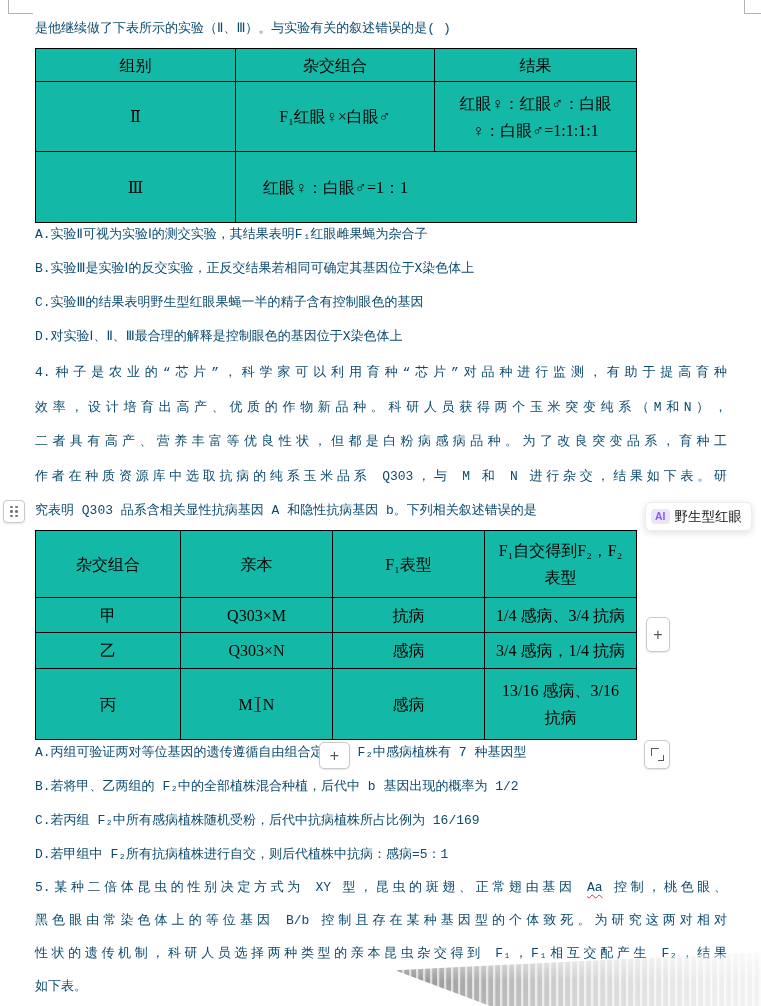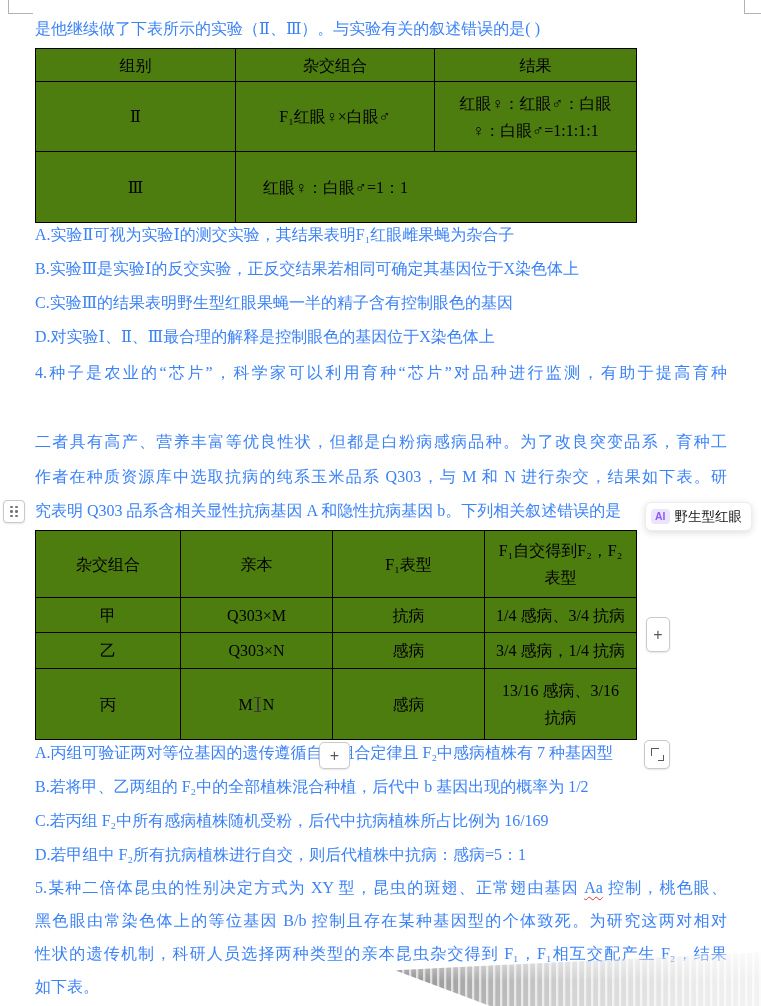--- a/index.html
+++ b/index.html
@@ -5,27 +5,27 @@
   html,body{margin:0;padding:0;background:#fff;}
   .screen{position:relative;width:761px;height:1006px;background:#ffffff;overflow:hidden;
           font-family:"Liberation Serif","DejaVu Serif",serif;color:#000;}
 
   
   .crop{position:absolute;top:0;height:13px;border-bottom:1px solid #b3b3b3;border-left:1px solid #b3b3b3;}
   .crop.tl{left:8px;width:24px;}
   .crop.tr{left:744px;width:17px;}
 
   
-  .tline{position:absolute;left:35px;font-size:16px;line-height:22px;white-space:nowrap;color:#3b82f6;}
+  .tline{position:absolute;left:35px;font-size:13px;line-height:22px;white-space:nowrap;color:#0c4a6e;font-family:Liberation Mono, monospace;}
   .tline.just{width:692px;white-space:normal;text-align:justify;text-align-last:justify;}
   .sq{text-decoration:underline;text-decoration-style:wavy;text-decoration-color:#e03131;
       text-decoration-thickness:1px;text-underline-offset:3px;}
 
   
-  .tbl{position:absolute;display:grid;border:1.5px solid #000;background:#4d7c0f;}
+  .tbl{position:absolute;display:grid;border:1.5px solid #000;background:#14b8a6;}
   .tbl .c{border-right:1.5px solid #000;border-bottom:1.5px solid #000;
           display:flex;align-items:center;justify-content:center;text-align:center;
           font-size:16px;line-height:27px;white-space:pre-line;padding:0 2px;box-sizing:border-box;}
   .tbl .c.lc{border-right:none;}
   .tbl .c.lr{border-bottom:none;}
   #table1{left:35px;top:48px;grid-template-columns:200px 199px 201px;grid-template-rows:33px 70px 70px;}
   #table2{left:35px;top:530px;grid-template-columns:145px 152px 152px 151px;grid-template-rows:67px 35px 36px 70px;}
 
   
   .ibeam{position:relative;display:inline-block;width:8px;height:15px;vertical-align:-2px;margin:0 1px;}
@@ -87,20 +87,21 @@
     <div class="c lr">Ⅲ</div>
     <div class="c lc lr">红眼♀：白眼♂=1：1</div>
   </div>
 
   <div class="tline" style="top:224px;">A.实验Ⅱ可视为实验Ⅰ的测交实验，其结果表明F₁红眼雌果蝇为杂合子</div>
   <div class="tline" style="top:258px;">B.实验Ⅲ是实验Ⅰ的反交实验，正反交结果若相同可确定其基因位于X染色体上</div>
   <div class="tline" style="top:292px;">C.实验Ⅲ的结果表明野生型红眼果蝇一半的精子含有控制眼色的基因</div>
   <div class="tline" style="top:326px;">D.对实验Ⅰ、Ⅱ、Ⅲ最合理的解释是控制眼色的基因位于X染色体上</div>
 
   <div class="tline just" style="top:362px;">4.种子是农业的“芯片”，科学家可以利用育种“芯片”对品种进行监测，有助于提高育种</div>
+  <div class="tline just" style="top:397px;">效率，设计培育出高产、优质的作物新品种。科研人员获得两个玉米突变纯系（M和N），</div>
   <div class="tline just" style="top:431px;">二者具有高产、营养丰富等优良性状，但都是白粉病感病品种。为了改良突变品系，育种工</div>
   <div class="tline just" style="top:466px;">作者在种质资源库中选取抗病的纯系玉米品系 Q303，与 M 和 N 进行杂交，结果如下表。研</div>
   <div class="tline" style="top:500px;">究表明 Q303 品系含相关显性抗病基因 A 和隐性抗病基因 b。下列相关叙述错误的是</div>
 
   <div class="fbtn" id="drag-handle">
     <span class="dots">
         <i></i>
         <i></i>
         <i></i>
         <i></i>

